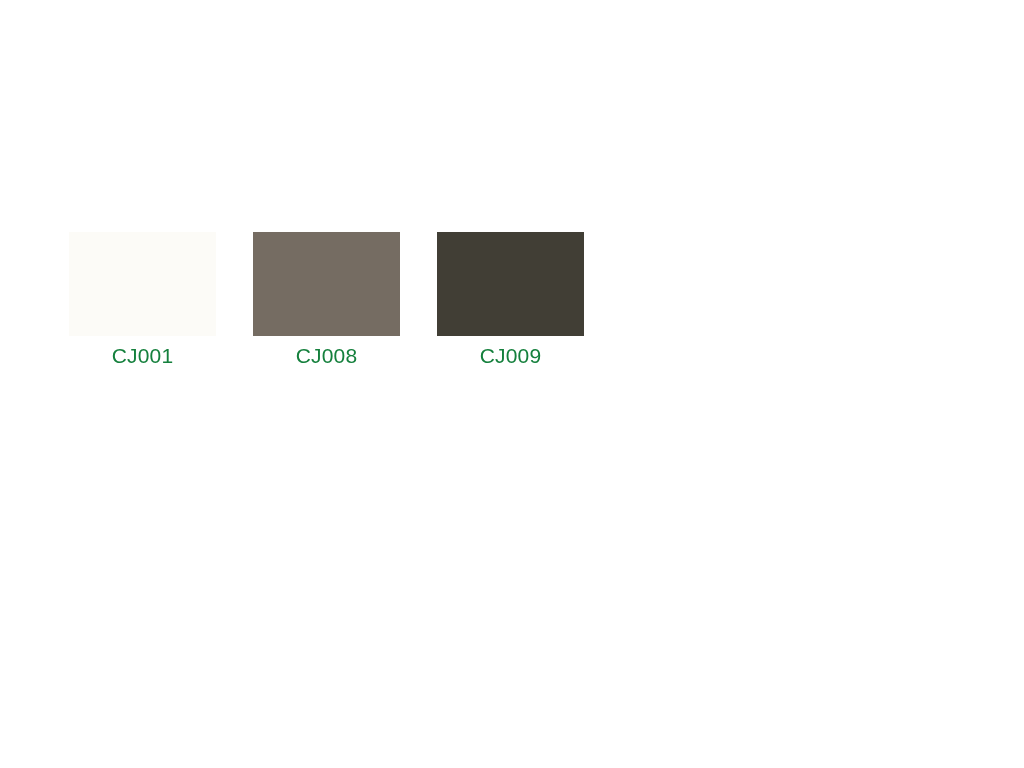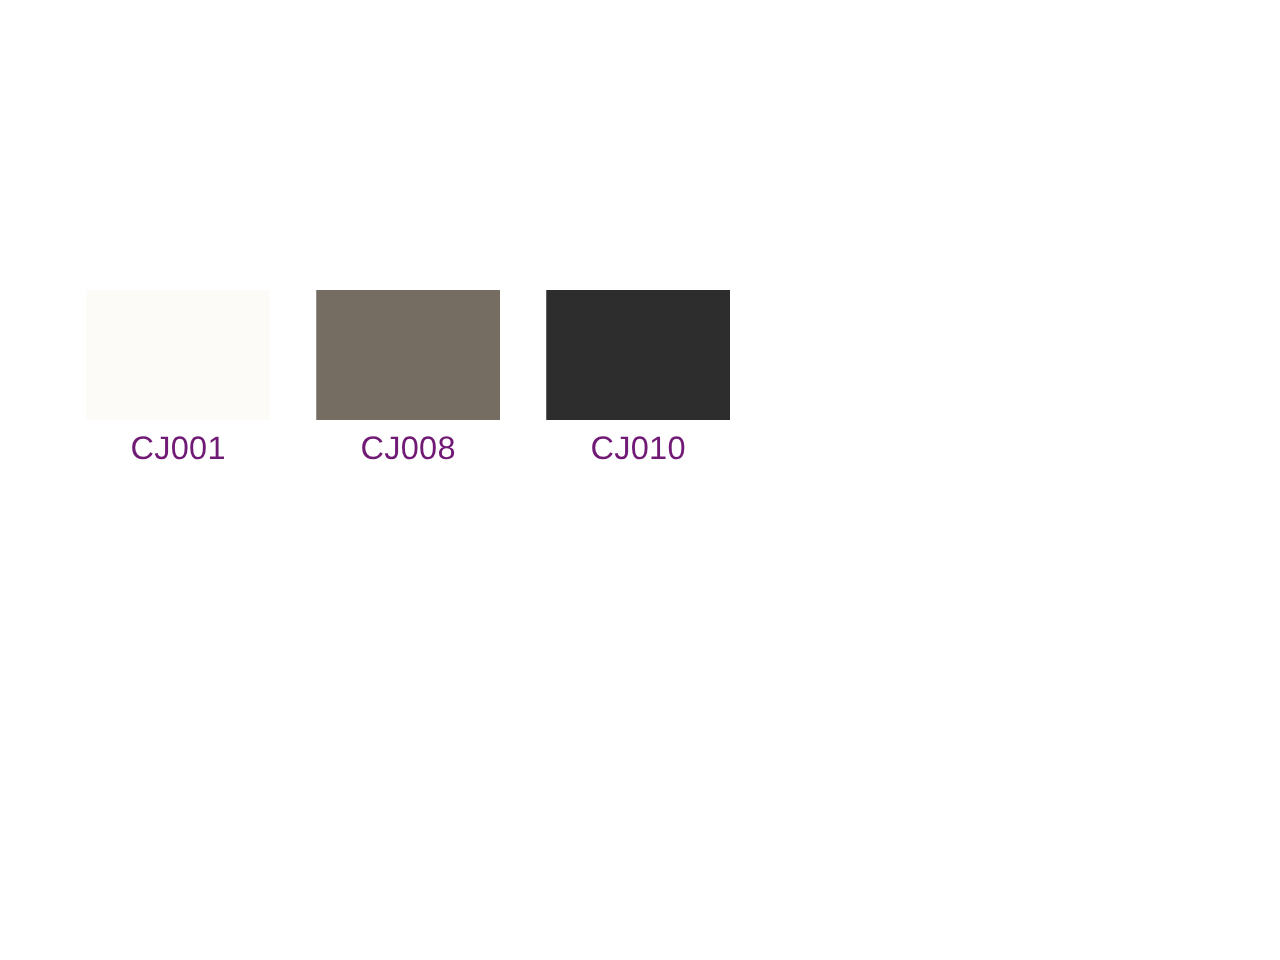--- a/index.html
+++ b/index.html
@@ -36,37 +36,37 @@
   }
 
   .swatch-chip {
     width: 147px;
     height: 104px;
     display: block;
   }
 
   .swatch-label {
     margin-top: 9px;
-    font-size: 26px;
+    font-size: 21px;
     line-height: 1;
-    color: #701a75;
+    color: #15803d;
     letter-spacing: 0.2px;
     text-align: center;
     white-space: nowrap;
   }
 </style>
 </head>
 <body>
 
 <div id="palette-board">
     <div class="swatch-cell">
       <div class="swatch-chip" style="background-color: rgb(252, 251, 247);"></div>
       <div class="swatch-label">CJ001</div>
     </div>
     <div class="swatch-cell">
       <div class="swatch-chip" style="background-color: rgb(117, 108, 98);"></div>
       <div class="swatch-label">CJ008</div>
     </div>
     <div class="swatch-cell">
-      <div class="swatch-chip" style="background-color: rgb(44, 45, 44);"></div>
-      <div class="swatch-label">CJ010</div>
+      <div class="swatch-chip" style="background-color: rgb(65, 62, 53);"></div>
+      <div class="swatch-label">CJ009</div>
     </div>
   </div>
 
 </body></html>

